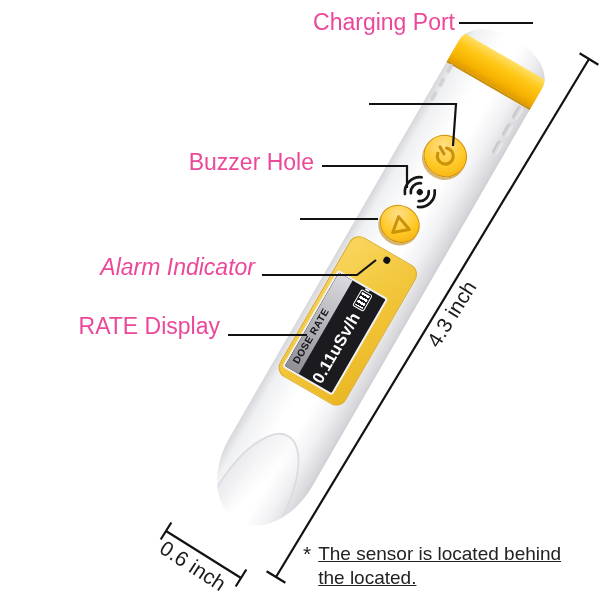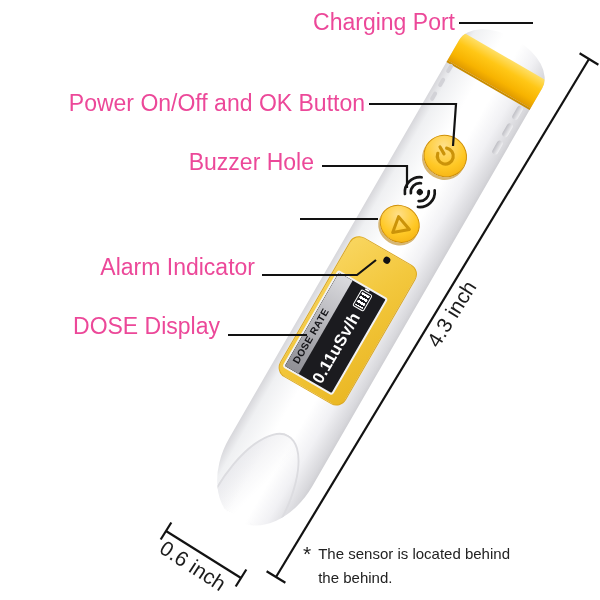--- a/index.html
+++ b/index.html
@@ -44,30 +44,30 @@
   .tip-seam{position:absolute;left:13px;bottom:4px;width:70px;height:94px;
        border:2px solid #dcdce0;border-bottom:none;border-radius:52% 52% 0 0 / 92% 92% 0 0;
        background:linear-gradient(105deg,rgba(228,228,233,.85),rgba(255,255,255,0) 55%);}
 
   
   .lbl{position:absolute;font-size:23px;white-space:nowrap;color:#ec4899;}
   .lbl-charging{right:145px;top:9px;}
   .lbl-power{right:235px;top:90px;}
   .lbl-buzzer{right:286px;top:149px;}
   .lbl-menu{right:307px;top:206px;}
-  .lbl-alarm{right:345px;top:254px;}
+  .lbl-alarm{right:345px;top:254px;font-style:italic;}
   .lbl-oled{right:380px;top:313px;}
 
   .measure{position:absolute;font-size:21px;white-space:nowrap;color:#1c1c1c;}
   .measure-length{left:415px;top:302px;transform:rotate(-58deg);}
   .measure-width{left:156px;top:554px;transform:rotate(33deg);}
 
   .footnote{position:absolute;left:303px;top:542px;display:flex;gap:7px;color:#222;}
   .footnote .mark{font-size:21px;line-height:24px;}
-  .footnote .txt{font-size:15px;line-height:24px;}
+  .footnote .txt{font-size:19px;line-height:24px;text-decoration:underline;}
 
   
   .overlay{position:absolute;left:0;top:0;width:600px;height:600px;pointer-events:none;}
   .overlay polyline,.overlay line{stroke:#121212;stroke-width:2.2;fill:none;}
 </style>
 </head>
 <body>
 
 <div class="stage">
 
@@ -131,29 +131,28 @@
     <line x1="589" y1="59" x2="276" y2="577"></line>
     <line x1="579.6" y1="53.3" x2="598.4" y2="64.7"></line>
     <line x1="266.6" y1="571.3" x2="285.4" y2="582.7"></line>
 
     <line x1="166" y1="531" x2="241" y2="578"></line>
     <line x1="171.3" y1="522.5" x2="160.7" y2="539.5"></line>
     <line x1="246.3" y1="569.5" x2="235.7" y2="586.5"></line>
   </svg>
 
   <div class="lbl lbl-charging">Charging Port</div>
-  <div class="lbl lbl-power">Power On/Off and OK Button</div>
   <div class="lbl lbl-buzzer">Buzzer Hole</div>
   <div class="lbl lbl-alarm">Alarm Indicator</div>
-  <div class="lbl lbl-oled">DOSE Display</div>
+  <div class="lbl lbl-oled">RATE Display</div>
 
   <div class="measure measure-length">4.3 inch</div>
   <div class="measure measure-width">0.6 inch</div>
 
   <div class="footnote">
     <span class="mark">*</span>
     <span class="txt">
       <span>The sensor is located behind</span><br>
-      <span>the behind.</span>
+      <span>the located.</span>
     </span>
   </div>
 
 </div>
 
 </body></html>

